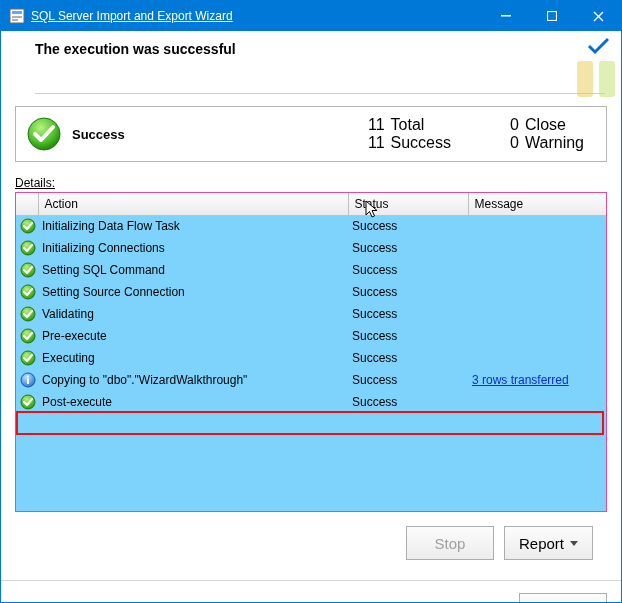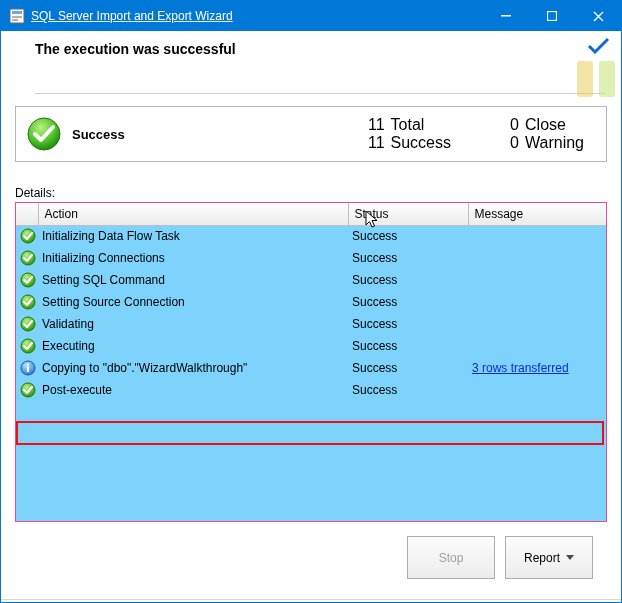--- a/index.html
+++ b/index.html
@@ -21,40 +21,40 @@
   .content { padding: 6px 14px 6px 14px; }
 
   .summary-box { border: 1px solid #b5b5b5; background: #fff; display: flex; align-items: center; height: 56px; padding: 0 10px; }
   .summary-icon { width: 36px; height: 36px; flex: 0 0 36px; }
   .summary-label { font-weight: bold; font-size: 13px; padding-left: 10px; flex: 1; }
   .summary-stats { display: flex; gap: 48px; padding-right: 12px; font-size: 16px; }
   .stat-col { }
   .stat-row { white-space: nowrap; line-height: 18px; }
   .stat-num { display: inline-block; width: 20px; text-align: right; margin-right: 6px; }
 
-  .details-label { margin-top: 24px; margin-bottom: 2px; font-size: 12px; }
+  .details-label { margin-top: 14px; margin-bottom: 2px; font-size: 12px; text-decoration: underline; }
 
   .grid-box { border: 1px solid #ec4899; height: 320px; overflow: auto; background: #7dd3fc; }
   table { border-collapse: collapse; width: 100%; font-size: 12px; table-layout: fixed; }
   th { background: linear-gradient(#fdfdfd, #ebebeb); border: 1px solid #c0c0c0; border-top: none; text-align: left; font-weight: normal; padding: 3px 6px; height: 22px; }
   th:first-child { border-left: none; }
   th:last-child { border-right: none; }
   td { padding: 2px 4px; height: 22px; vertical-align: middle; white-space: nowrap; overflow: hidden; text-overflow: ellipsis; }
   .col-icon { width: 22px; }
   .col-action { width: 310px; }
   .col-status { width: 120px; }
   .col-message { }
   .row-icon svg { display: block; margin: 0 auto; }
   .link { color: #0a2bd9; text-decoration: underline; cursor: pointer; }
   
 
   .btn-row { display: flex; justify-content: flex-end; gap: 10px; padding: 14px 14px 0 14px; }
   .footer-rule { border: none; border-top: 1px solid #d7d7d7; margin: 14px 0 0 0; }
   .footer { display: flex; justify-content: flex-end; padding: 12px 14px 14px 14px; }
-  button.btn { min-width: 88px; height: 43px; background: linear-gradient(#fcfcfc,#ececec); border: 1px solid #adadad; font-size: 12px; padding: 0 14px; cursor: default; display: inline-flex; align-items: center; justify-content: center; gap: 6px; }
+  button.btn { min-width: 88px; height: 34px; background: linear-gradient(#fcfcfc,#ececec); border: 1px solid #adadad; font-size: 15px; padding: 0 14px; cursor: default; display: inline-flex; align-items: center; justify-content: center; gap: 6px; }
   button.btn:disabled { color: #a0a0a0; }
   .dropdown-caret { width: 0; height: 0; border-left: 4px solid transparent; border-right: 4px solid transparent; border-top: 5px solid #4a4a4a; }
 
   .grid-wrap { position: relative; }
   .red-box { position: absolute; border: 2px solid #e11; pointer-events: none; }
   .cursor { position: absolute; pointer-events: none; }
 </style>
 </head>
 <body>
 
@@ -215,20 +215,31 @@
               <td>Success</td>
               <td></td>
             </tr>
             <tr>
               <td class="row-icon">
                 <svg width="16" height="16">
                   <circle cx="8" cy="8" r="7" fill="url(#gGreen2)" stroke="#1c7a06"></circle>
                   <path d="M4 8 L7 11 L12 5" stroke="#fff" stroke-width="2.2" fill="none" stroke-linecap="round" stroke-linejoin="round"></path>
                 </svg>
               </td>
+              <td>Pre-execute</td>
+              <td>Success</td>
+              <td></td>
+            </tr>
+            <tr>
+              <td class="row-icon">
+                <svg width="16" height="16">
+                  <circle cx="8" cy="8" r="7" fill="url(#gGreen2)" stroke="#1c7a06"></circle>
+                  <path d="M4 8 L7 11 L12 5" stroke="#fff" stroke-width="2.2" fill="none" stroke-linecap="round" stroke-linejoin="round"></path>
+                </svg>
+              </td>
               <td>Executing</td>
               <td>Success</td>
               <td></td>
             </tr>
             <tr>
               <td class="row-icon">
                 <svg width="16" height="16">
                   <circle cx="8" cy="8" r="7" fill="url(#gBlue)" stroke="#1a5aa6"></circle>
                   <rect x="7" y="3.5" width="2" height="2" rx="1" fill="#fff"></rect>
                   <rect x="7" y="6.5" width="2" height="5.5" fill="#fff"></rect>

